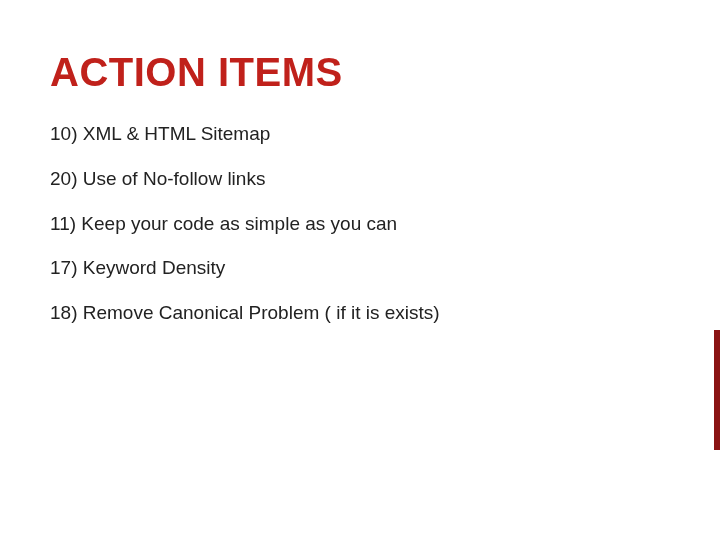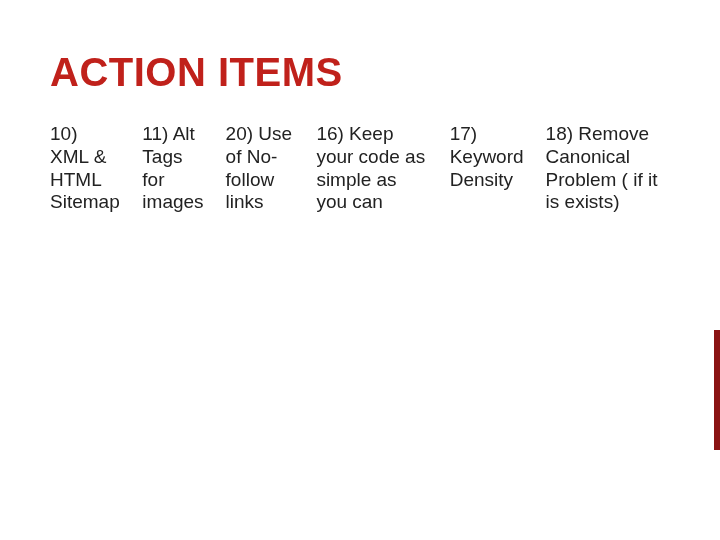--- a/index.html
+++ b/index.html
@@ -22,21 +22,21 @@
   .title {
     font-family: "Arial Black", Arial, sans-serif;
     font-weight: 900;
     font-size: 40px;
     letter-spacing: 0.5px;
     color: #c0211b;
     margin: 0 0 28px 0;
   }
   .items {
     display: flex;
-    flex-direction: row;
+    flex-direction: column;
     gap: 22px;
   }
   .item {
     font-size: 19px;
     color: #222222;
     line-height: 1.2;
   }
   .accent-bar {
     position: absolute;
     right: 0;
@@ -46,20 +46,19 @@
     background: #8a1414;
   }
 </style>
 </head>
 <body>
 
 <div class="slide">
   <h1 class="title">ACTION ITEMS</h1>
   <div class="items">
     <div class="item">10) XML &amp; HTML Sitemap</div>
-    <div class="item">11) Alt Tags for images</div>
     <div class="item">20) Use of No-follow links</div>
-    <div class="item">16) Keep your code as simple as you can</div>
+    <div class="item">11) Keep your code as simple as you can</div>
     <div class="item">17) Keyword Density</div>
     <div class="item">18) Remove Canonical Problem ( if it is exists)</div>
   </div>
   <div class="accent-bar"></div>
 </div>
 
 </body></html>

